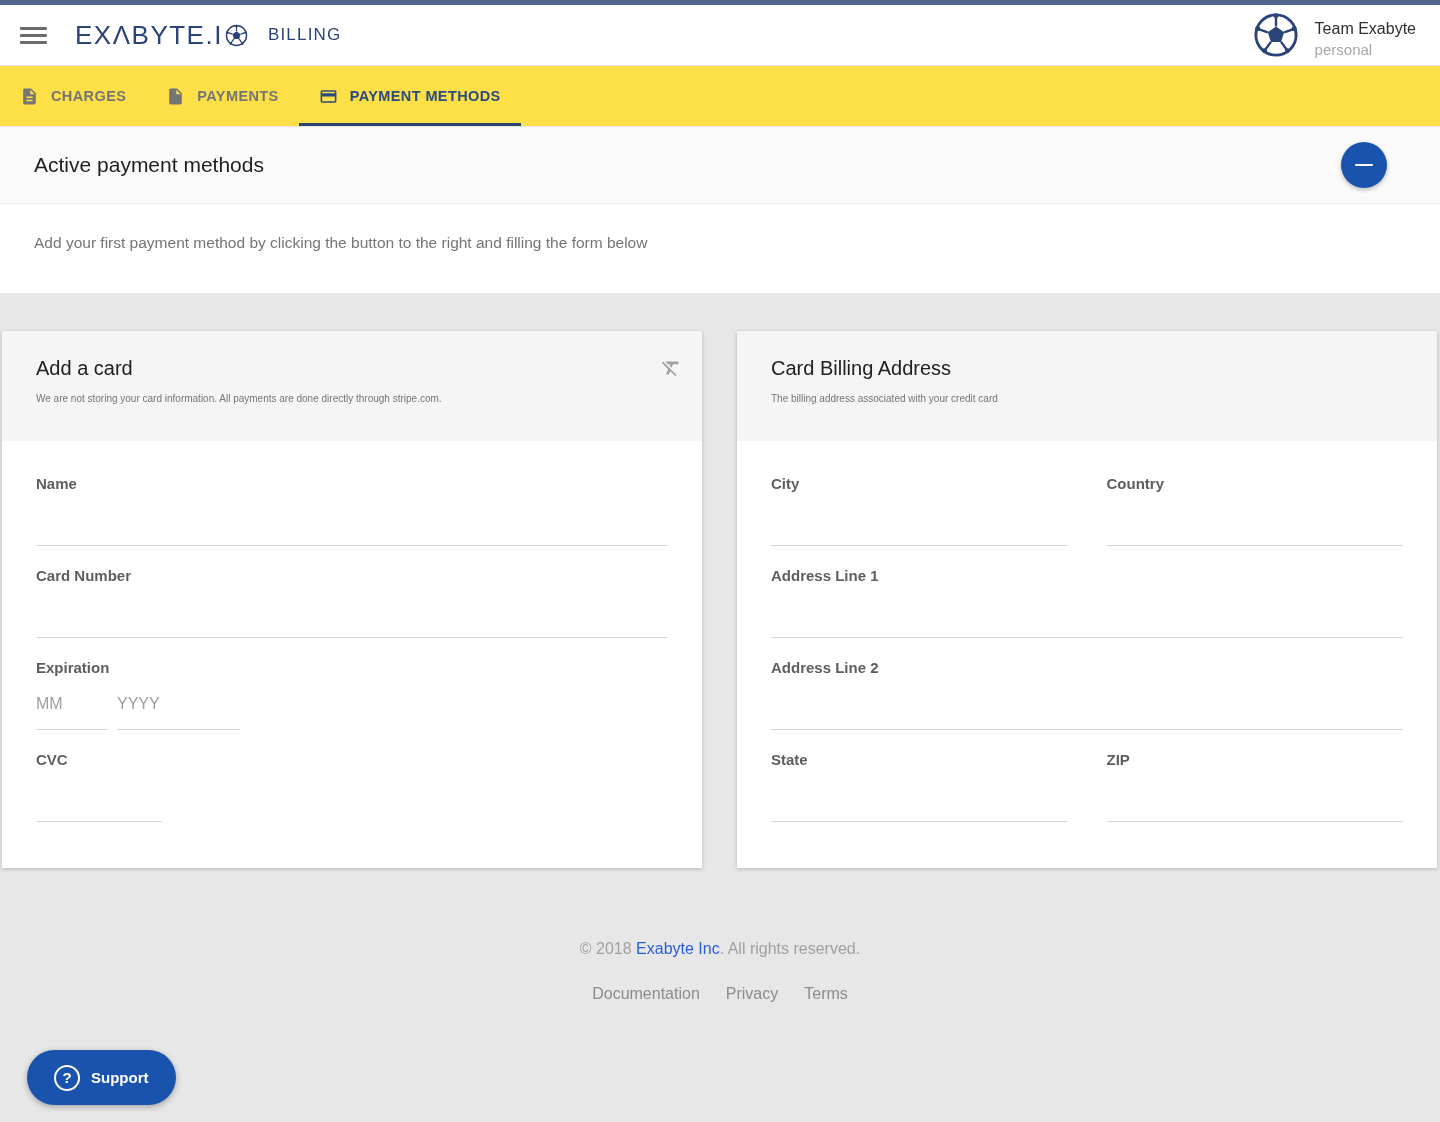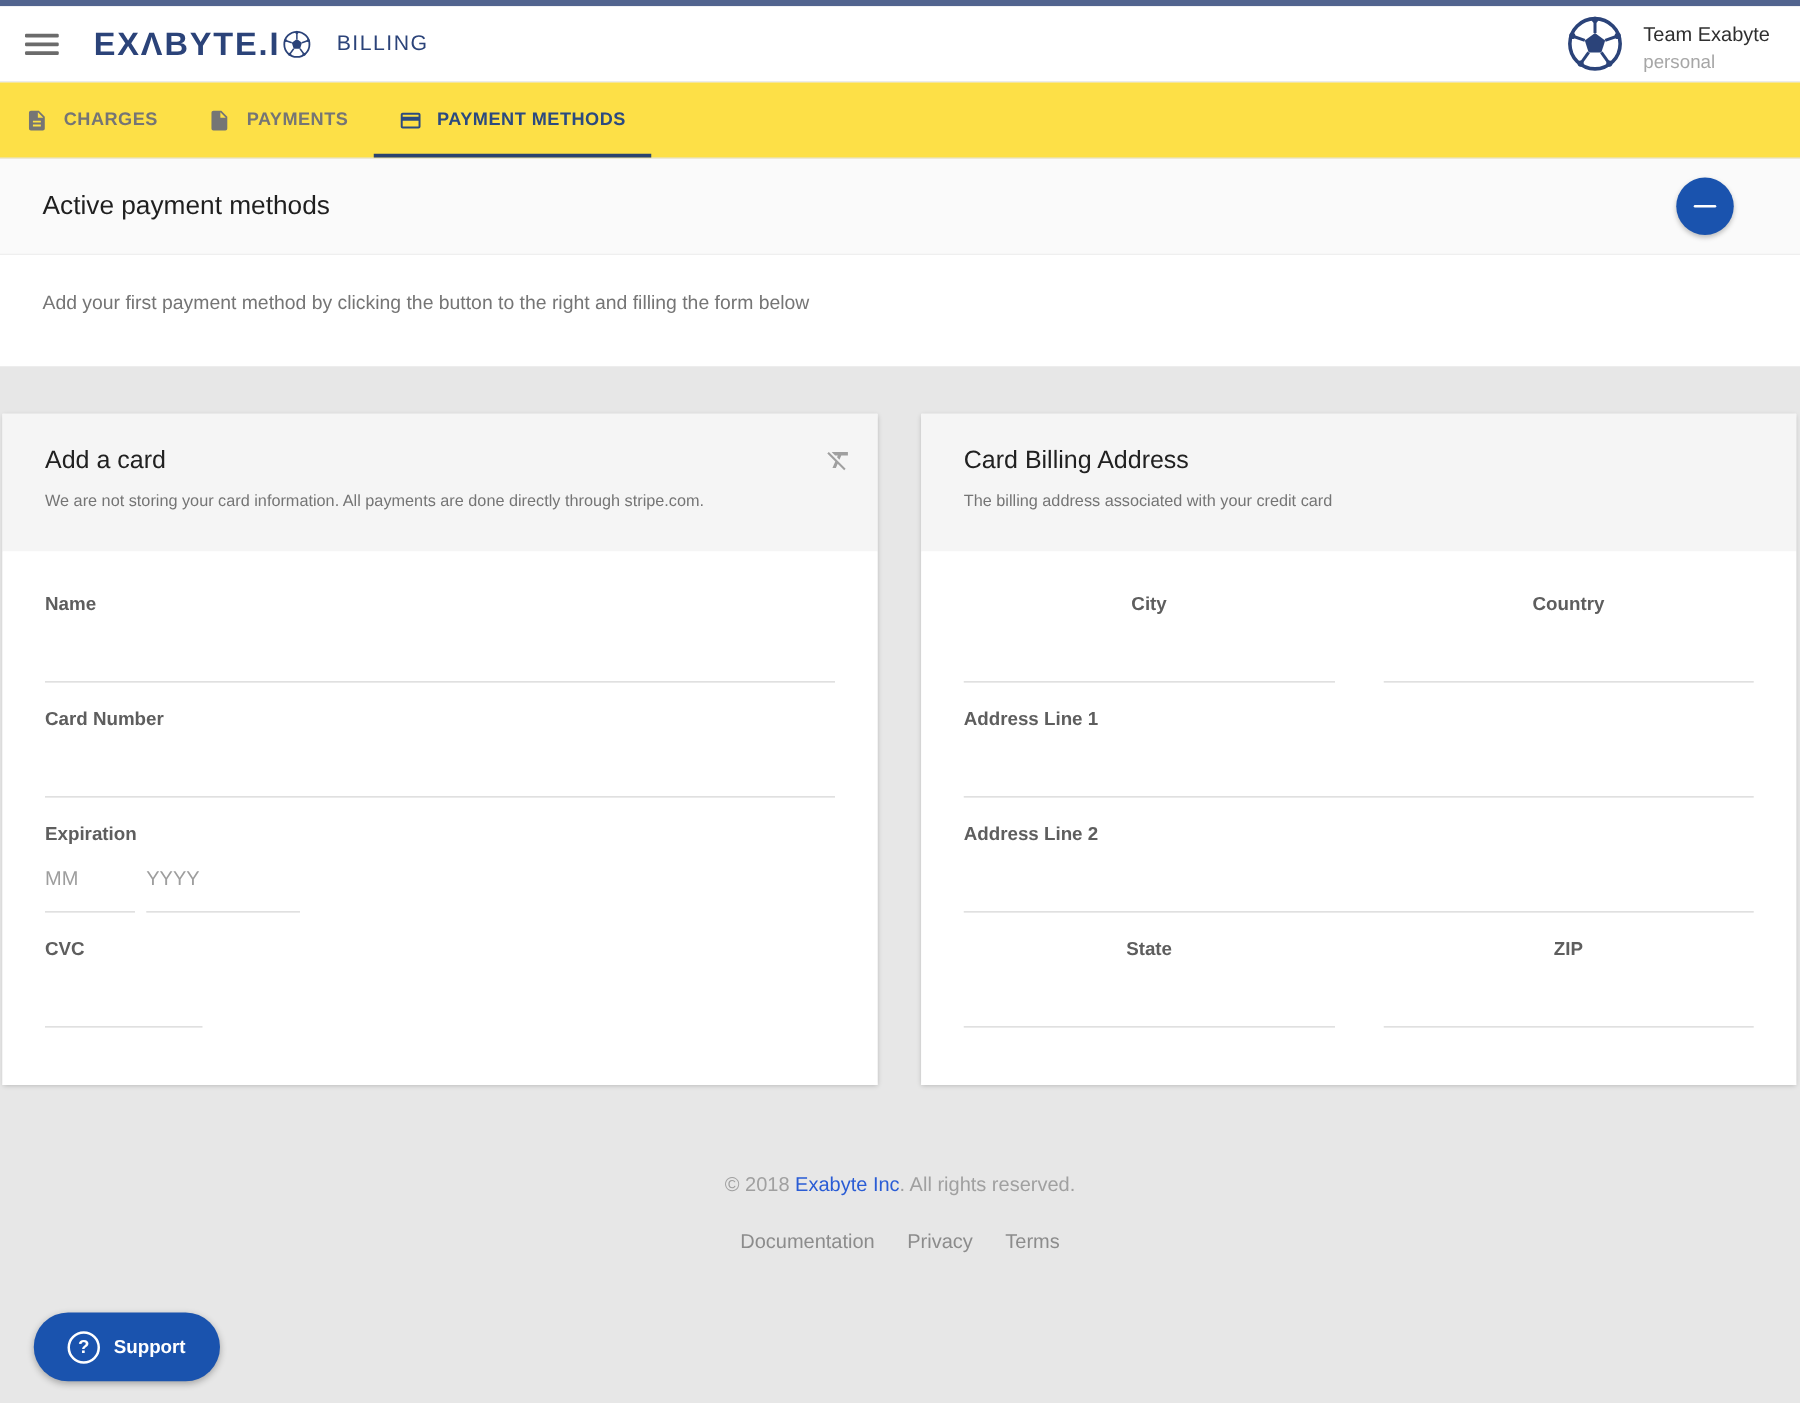--- a/index.html
+++ b/index.html
@@ -20,21 +20,21 @@
   .topbar{height:5px;background:var(--topbar);}
   
   .header{
     height:61px;background:#fff;border-bottom:1px solid #e6e6e6;
     display:flex;align-items:center;padding:0 20px;
   }
   .hamburger{width:27px;display:flex;flex-direction:column;gap:4px;cursor:pointer;}
   .hamburger span{display:block;height:3px;background:#6b6b6b;border-radius:1px;}
   .logo{
     display:flex;align-items:center;margin-left:28px;
-    color:var(--navy);font-size:26px;font-weight:700;letter-spacing:1.5px;
+    color:var(--navy);font-size:26px;font-weight:400;letter-spacing:1.5px;
   }
   .logo svg{width:23px;height:23px;margin-left:2px;}
   .app-section{
     margin-left:20px;color:var(--navy);font-size:17px;letter-spacing:1.2px;font-weight:400;
   }
   .account{display:flex;align-items:flex-end;margin-left:auto;margin-right:4px;cursor:pointer;}
   .avatar{width:46px;height:46px;color:var(--navy);}
   .account-text{margin-left:16px;}
   .account-name{font-size:16px;color:#2f2f2f;}
   .account-type{font-size:15px;color:#a6a6a6;margin-top:3px;}
@@ -65,37 +65,37 @@
   .section-hint p{font-size:15.5px;color:#757575;}
   
   .cards-row{display:flex;gap:35px;padding:38px 0 0 2px;}
   .card{
     width:700px;background:#fff;box-shadow:0 1px 4px rgba(0,0,0,0.22);
   }
   .card-header{
     position:relative;height:110px;background:#f5f5f5;padding:26px 34px 0;
   }
   .card-title{font-size:20px;color:#212121;font-weight:400;}
-  .card-subtitle{font-size:13px;color:#757575;margin-top:13px;}
+  .card-subtitle{font-size:10px;color:#757575;margin-top:13px;}
   .clear-icon{
     position:absolute;right:20px;top:26px;width:22px;height:22px;color:#a0a0a0;cursor:pointer;
   }
   .card-body{padding:34px 34px 0;height:427px;background:#fff;}
   .field{margin-bottom:21px;cursor:text;}
   .f-label{font-size:15px;font-weight:700;color:#5e5e5e;height:18px;}
   .f-line{border-bottom:1px solid #d6d6d6;margin-top:52px;}
   .f-line.short{width:126px;}
   .exp-row{display:flex;gap:9px;margin-top:18px;}
   .exp-input{cursor:text;}
   .exp-input .ph{font-size:16px;color:#9e9e9e;height:20px;}
   .exp-input .f-line{margin-top:14px;}
   .exp-input.mm{width:72px;}
   .exp-input.yyyy{width:123px;}
   .row2{display:flex;gap:39px;}
-  .row2 .field{width:298px;text-align:center;}
+  .row2 .field{width:298px;}
   
   .add-card-btn{
     margin:37px 20px 0;height:56px;border:1px solid #d2d2d2;border-radius:4px;
     background:#ebebeb;display:flex;align-items:center;justify-content:center;
     font-size:20px;color:#3d3d3d;cursor:pointer;
   }
   
   .footer{margin-top:72px;text-align:center;}
   .copyright{font-size:16px;color:#a0a0a0;}
   .copyright a{color:var(--link-blue);text-decoration:none;cursor:pointer;}

